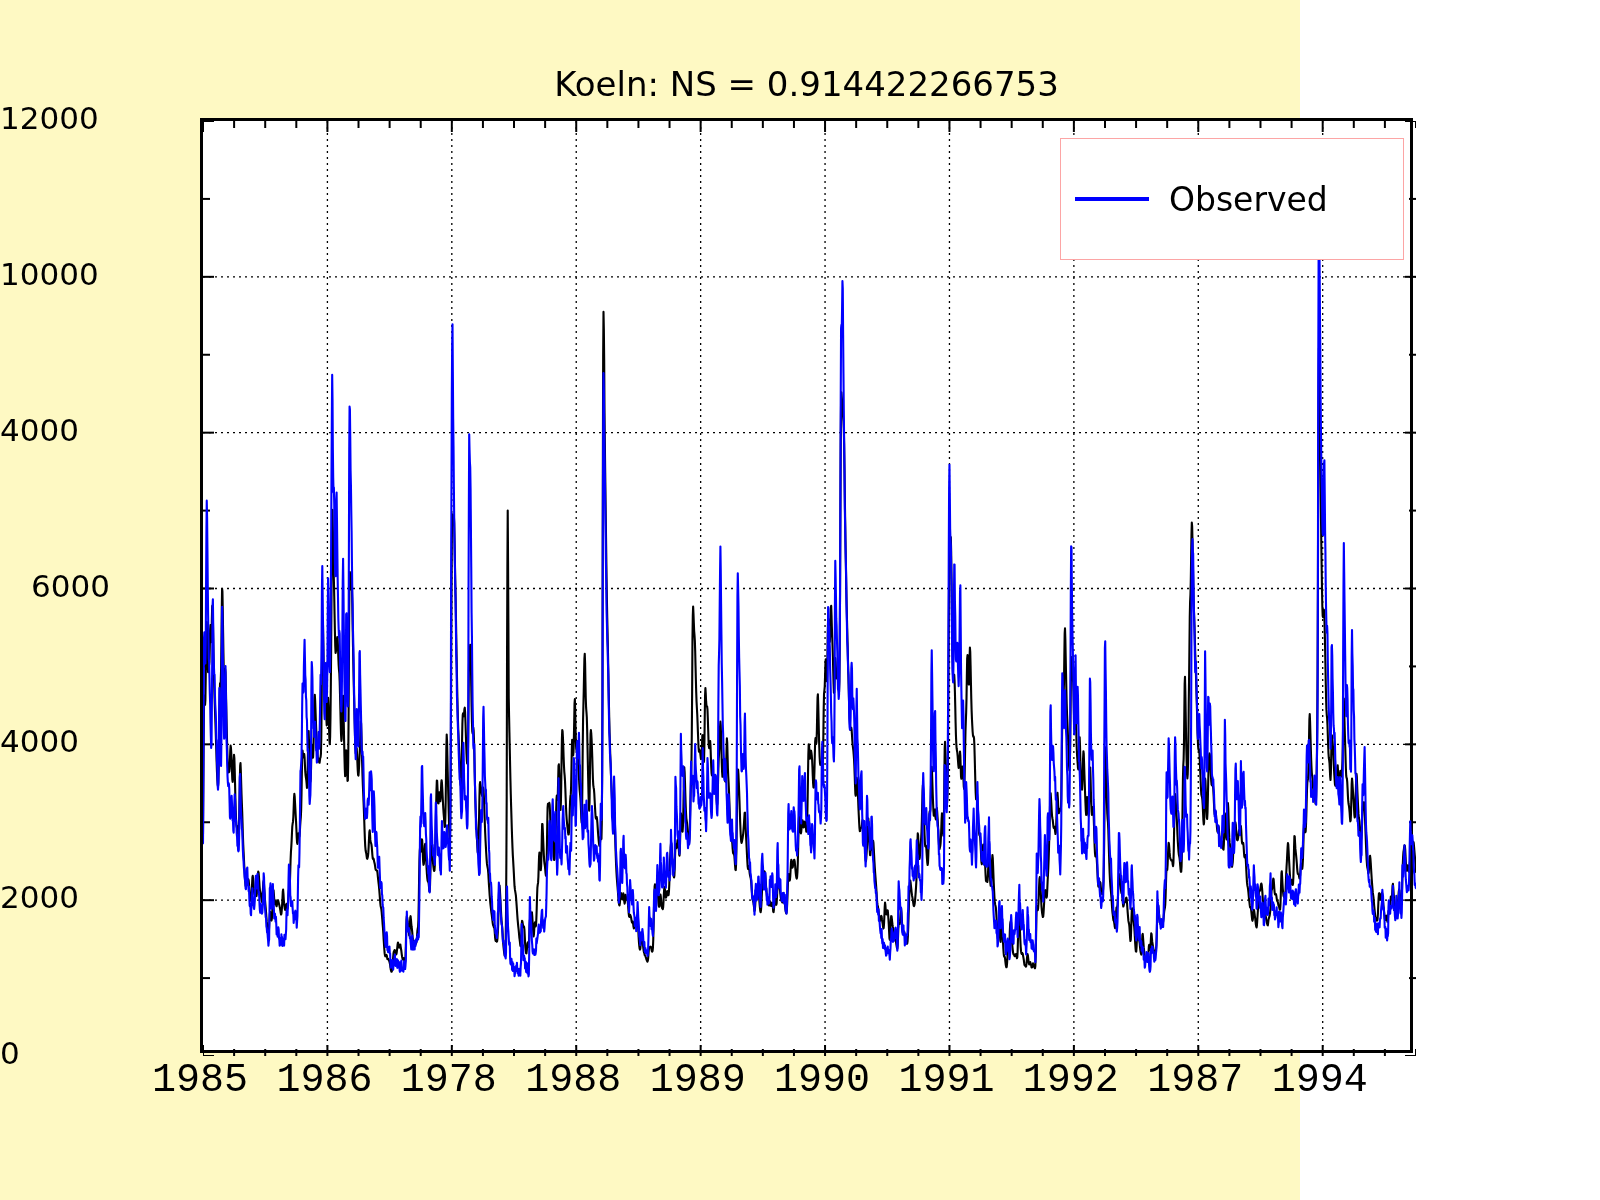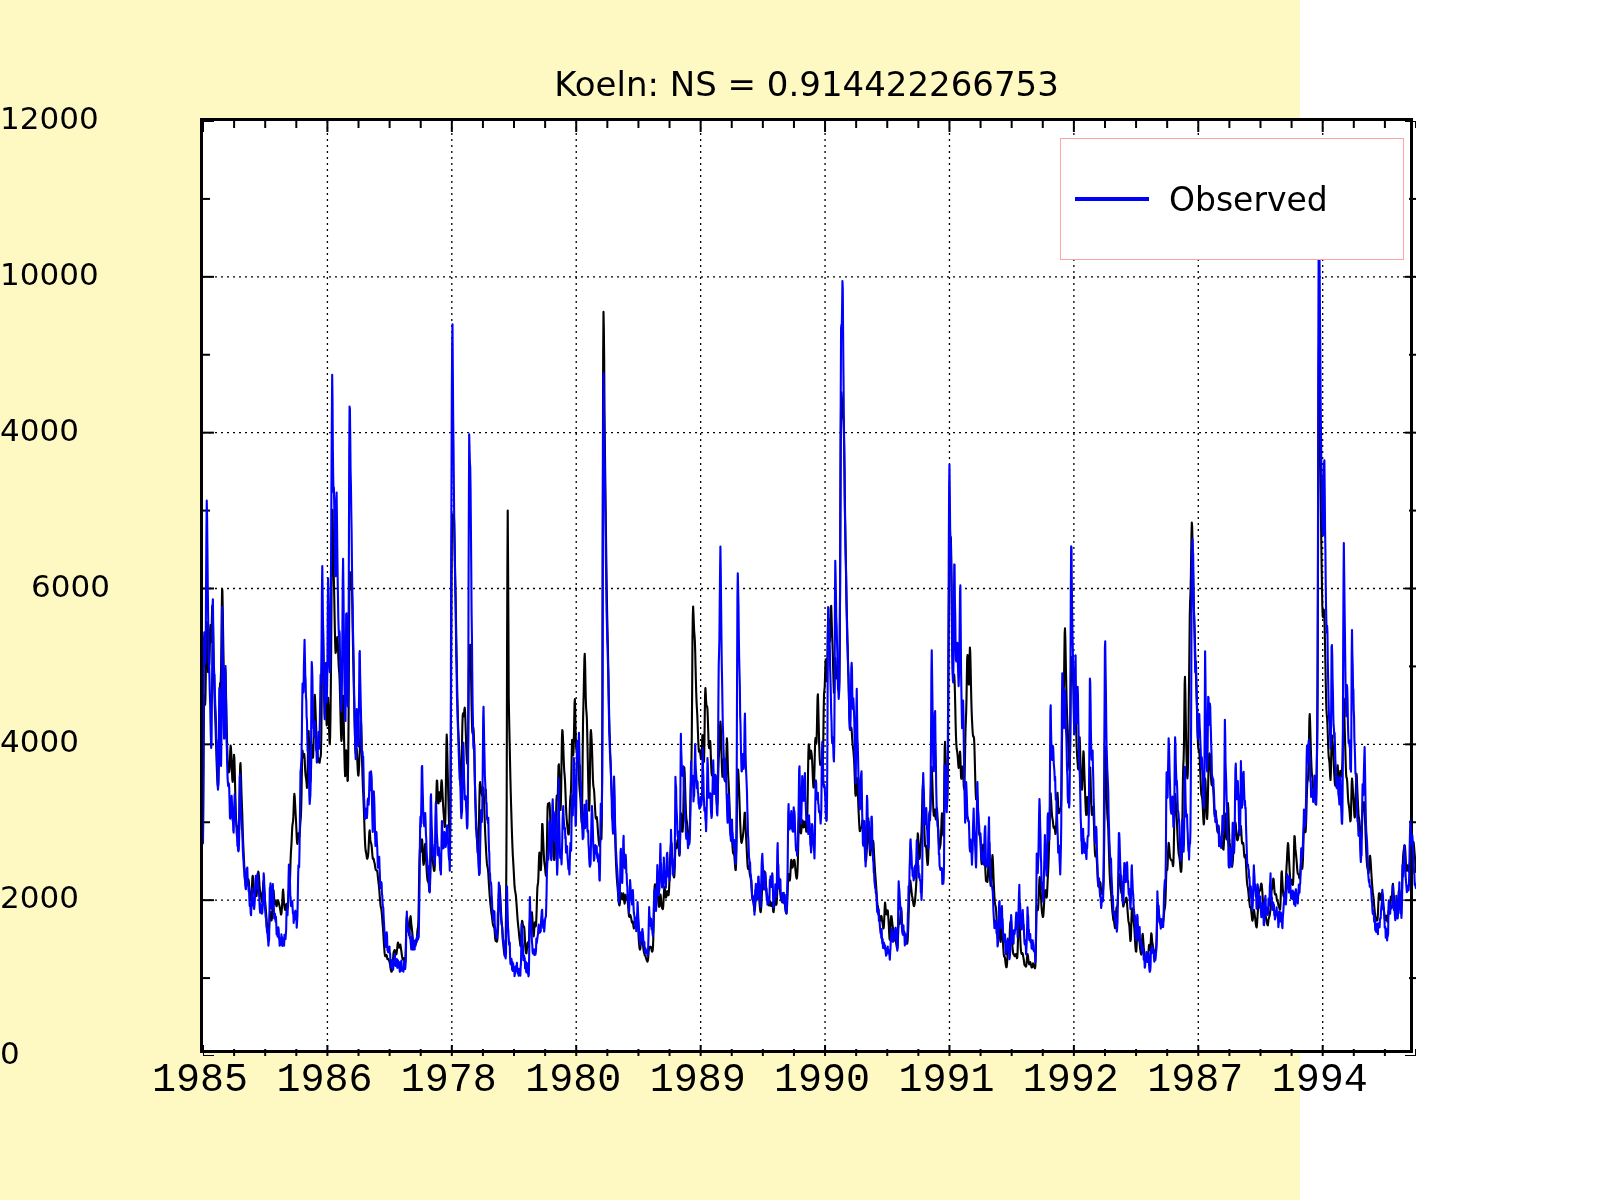--- a/index.html
+++ b/index.html
@@ -53,21 +53,21 @@
       <div class="ytick-label" style="top: 741.333px; left: 0px; width: 188px; right: auto;">4000</div>
       <div class="ytick-label" style="top: 585.5px; left: 0px; width: 188px; right: auto; margin-left: 31px;">6000</div>
       <div class="ytick-label" style="top: 429.667px; left: 0px; width: 188px; right: auto;">4000</div>
       <div class="ytick-label" style="top: 273.833px; left: 0px; width: 188px; right: auto;">10000</div>
       <div class="ytick-label" style="top: 118px; left: 0px; width: 188px; right: auto;">12000</div>
     </div>
   <div id="xtick-labels">
       <div class="xtick-label" style="left: 200px;">1985</div>
       <div class="xtick-label" style="left: 324.41px;">1986</div>
       <div class="xtick-label" style="left: 448.821px;">1978</div>
-      <div class="xtick-label" style="left: 573.231px;">1980</div>
+      <div class="xtick-label" style="left: 573.231px;">1988</div>
       <div class="xtick-label" style="left: 697.641px;">1989</div>
       <div class="xtick-label" style="left: 822.051px;">1990</div>
       <div class="xtick-label" style="left: 946.462px;">1991</div>
       <div class="xtick-label" style="left: 1070.87px;">1992</div>
       <div class="xtick-label" style="left: 1195.28px;">1987</div>
       <div class="xtick-label" style="left: 1319.69px;">1994</div>
     </div>
 
   <div id="plot-area">
     <svg id="plot-svg" viewBox="0 0 1213 935" preserveAspectRatio="none">

